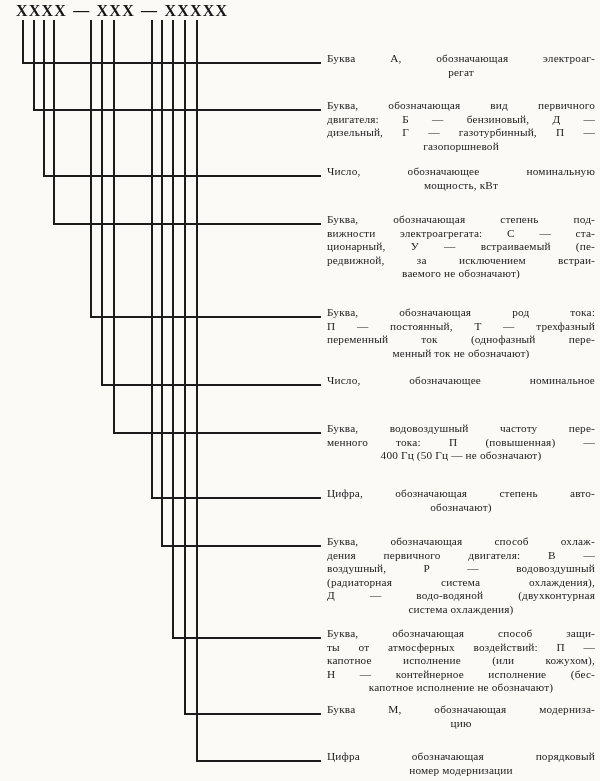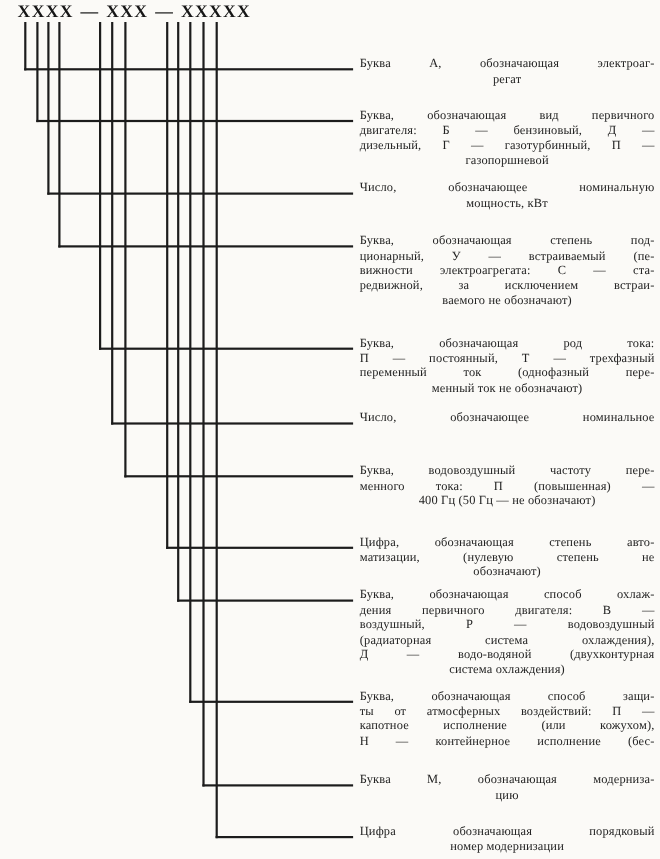--- a/index.html
+++ b/index.html
@@ -59,22 +59,22 @@
       <div class="vline" style="left: 43px; top: 20px; height: 156.6px;"></div>
       <div class="hline" style="left: 43px; top: 175px; width: 278px;"></div>
       <div class="entry" style="top: 165px;">
         <div class="jline">Число, обозначающее номинальную</div>
         <div class="jlast">мощность, кВт</div>
       </div>
       <div class="vline" style="left: 53px; top: 20px; height: 204.6px;"></div>
       <div class="hline" style="left: 53px; top: 223px; width: 268px;"></div>
       <div class="entry" style="top: 213px;">
         <div class="jline">Буква, обозначающая степень под-</div>
+        <div class="jline">вижности электроагрегата: С — ста-</div>
         <div class="jline">ционарный, У — встраиваемый (пе-</div>
-        <div class="jline">вижности электроагрегата: С — ста-</div>
         <div class="jline">редвижной, за исключением встраи-</div>
         <div class="jlast">ваемого не обозначают)</div>
       </div>
       <div class="vline" style="left: 90px; top: 20px; height: 297.6px;"></div>
       <div class="hline" style="left: 90px; top: 316px; width: 231px;"></div>
       <div class="entry" style="top: 306px;">
         <div class="jline">Буква, обозначающая род тока:</div>
         <div class="jline">П — постоянный, Т — трехфазный</div>
         <div class="jline">переменный ток (однофазный пере-</div>
         <div class="jlast">менный ток не обозначают)</div>
@@ -88,40 +88,40 @@
       <div class="hline" style="left: 113px; top: 432px; width: 208px;"></div>
       <div class="entry" style="top: 422px;">
         <div class="jline">Буква, водовоздушный частоту пере-</div>
         <div class="jline">менного тока: П (повышенная) —</div>
         <div class="jlast">400 Гц (50 Гц — не обозначают)</div>
       </div>
       <div class="vline" style="left: 151px; top: 20px; height: 478.6px;"></div>
       <div class="hline" style="left: 151px; top: 497px; width: 170px;"></div>
       <div class="entry" style="top: 487px;">
         <div class="jline">Цифра, обозначающая степень авто-</div>
-        <div class="jline">матизации, (нулевую степень не</div>
         <div class="jlast">обозначают)</div>
       </div>
       <div class="vline" style="left: 161px; top: 20px; height: 526.6px;"></div>
       <div class="hline" style="left: 161px; top: 545px; width: 160px;"></div>
       <div class="entry" style="top: 535px;">
         <div class="jline">Буква, обозначающая способ охлаж-</div>
         <div class="jline">дения первичного двигателя: В —</div>
         <div class="jline">воздушный, Р — водовоздушный</div>
         <div class="jline">(радиаторная система охлаждения),</div>
         <div class="jline">Д — водо-водяной (двухконтурная</div>
         <div class="jlast">система охлаждения)</div>
       </div>
       <div class="vline" style="left: 172px; top: 20px; height: 618.6px;"></div>
       <div class="hline" style="left: 172px; top: 637px; width: 149px;"></div>
       <div class="entry" style="top: 627px;">
         <div class="jline">Буква, обозначающая способ защи-</div>
         <div class="jline">ты от атмосферных воздействий: П —</div>
         <div class="jline">капотное исполнение (или кожухом),</div>
         <div class="jline">Н — контейнерное исполнение (бес-</div>
+        <div class="jlast">капотное исполнение не обозначают)</div>
       </div>
       <div class="vline" style="left: 184px; top: 20px; height: 694.6px;"></div>
       <div class="hline" style="left: 184px; top: 713px; width: 137px;"></div>
       <div class="entry" style="top: 703px;">
         <div class="jline">Буква М, обозначающая модерниза-</div>
         <div class="jlast">цию</div>
       </div>
       <div class="vline" style="left: 196px; top: 20px; height: 741.6px;"></div>
       <div class="hline" style="left: 196px; top: 760px; width: 125px;"></div>
       <div class="entry" style="top: 750px;">

